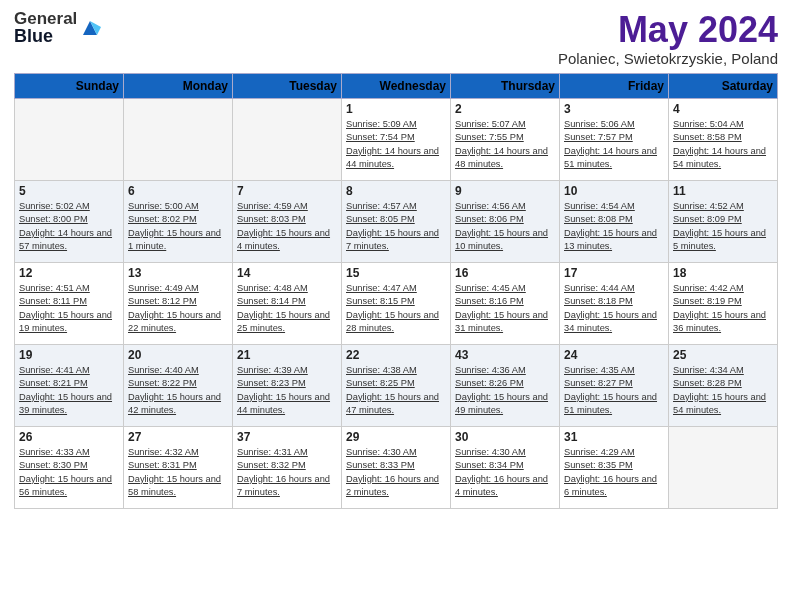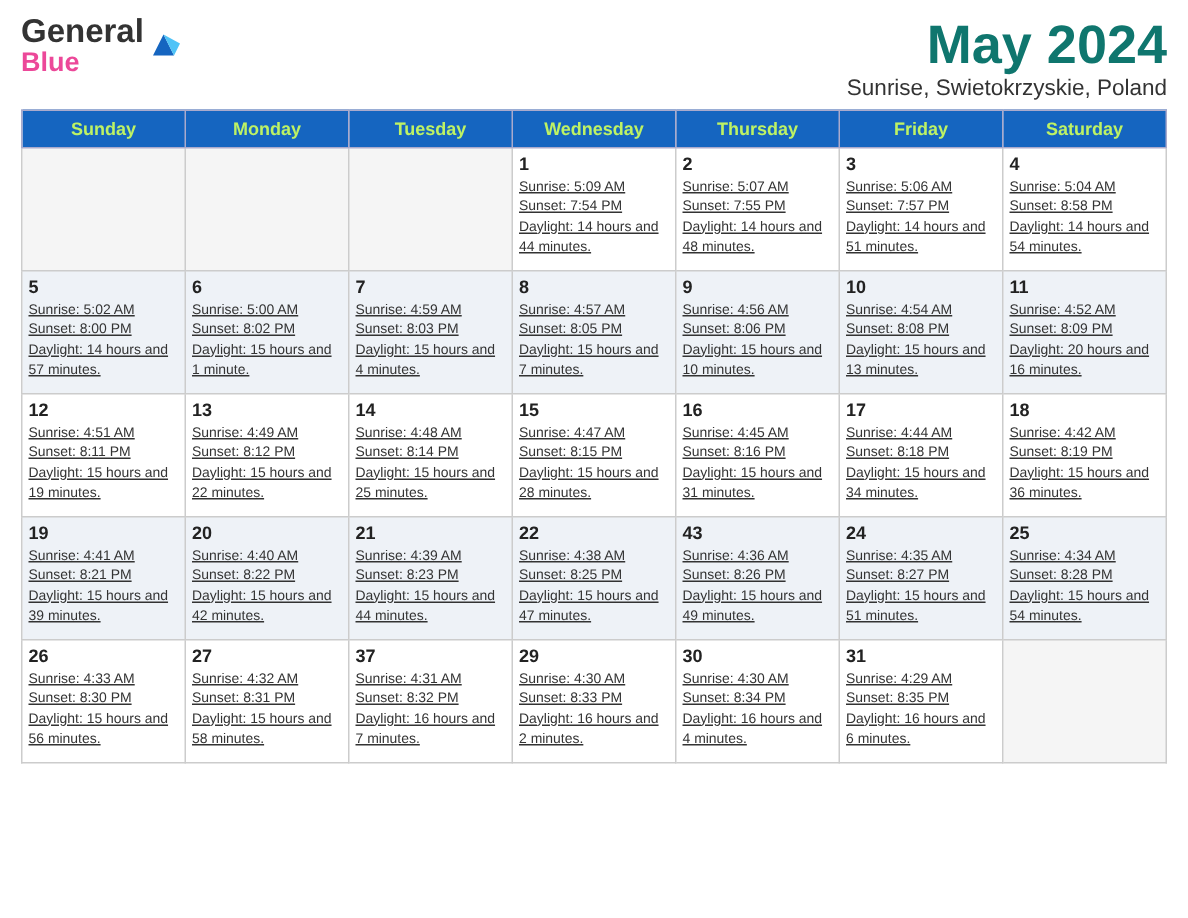--- a/index.html
+++ b/index.html
@@ -35,39 +35,39 @@
       height: 22px;
       margin-left: 2px;
       align-self: center;
     }
     .title-block {
       text-align: right;
     }
     .month-title {
       font-size: 36px;
       font-weight: bold;
-      color: #0f766e;
+      color: #4c1d95;
       line-height: 1.1;
     }
     .location {
       font-size: 15px;
       color: #333;
     }
     .calendar {
       width: 100%;
       border-collapse: collapse;
       table-layout: fixed;
     }
     .calendar th {
       background-color: #1565c0;
-      color: #bef264;
+      color: #000000;
       font-size: 12px;
       font-weight: bold;
       padding: 5px 4px;
-      text-align: center;
+      text-align: right;
       border: 1px solid #aac;
     }
     .calendar td {
       border: 1px solid #ccc;
       vertical-align: top;
       padding: 3px 4px;
       font-size: 9.5px;
       color: #333;
       background: #fff;
       height: 82px;
@@ -92,31 +92,31 @@
       background: #eef2f7;
     }
   </style>
 </head>
 <body>
 
 <div class="page">
   <div class="header">
     <div class="logo">
       <div class="logo-text">
-        <span style="font-size:22px;font-weight:bold;color:#333;">General</span>
-        <span style="font-size:18px;font-weight:bold;color:#ec4899;">Blue</span>
+        <span style="font-size:17px;font-weight:bold;color:#333;">General</span>
+        <span style="font-size:18px;font-weight:bold;color:#0f172a;">Blue</span>
       </div>
       <svg class="logo-icon" viewBox="0 0 22 22">
         <polygon points="4,18 11,4 18,18" fill="#1565c0"></polygon>
         <polygon points="11,4 18,18 22,10" fill="#4fc3f7"></polygon>
       </svg>
     </div>
     <div class="title-block">
       <div class="month-title">May 2024</div>
-      <div class="location">Sunrise, Swietokrzyskie, Poland</div>
+      <div class="location">Polaniec, Swietokrzyskie, Poland</div>
     </div>
   </div>
 
   <table class="calendar">
     <thead>
       <tr>
         <th>Sunday</th>
         <th>Monday</th>
         <th>Tuesday</th>
         <th>Wednesday</th>
@@ -167,21 +167,21 @@
           <td>
             <span class="day-num">9</span>
             <div class="day-info"><span>Sunrise: 4:56 AM</span><br><span>Sunset: 8:06 PM</span><br><span>Daylight: 15 hours and 10 minutes.</span></div>
           </td>
           <td>
             <span class="day-num">10</span>
             <div class="day-info"><span>Sunrise: 4:54 AM</span><br><span>Sunset: 8:08 PM</span><br><span>Daylight: 15 hours and 13 minutes.</span></div>
           </td>
           <td>
             <span class="day-num">11</span>
-            <div class="day-info"><span>Sunrise: 4:52 AM</span><br><span>Sunset: 8:09 PM</span><br><span>Daylight: 20 hours and 16 minutes.</span></div>
+            <div class="day-info"><span>Sunrise: 4:52 AM</span><br><span>Sunset: 8:09 PM</span><br><span>Daylight: 15 hours and 5 minutes.</span></div>
           </td>
         </tr>
         <tr>
           <td>
             <span class="day-num">12</span>
             <div class="day-info"><span>Sunrise: 4:51 AM</span><br><span>Sunset: 8:11 PM</span><br><span>Daylight: 15 hours and 19 minutes.</span></div>
           </td>
           <td>
             <span class="day-num">13</span>
             <div class="day-info"><span>Sunrise: 4:49 AM</span><br><span>Sunset: 8:12 PM</span><br><span>Daylight: 15 hours and 22 minutes.</span></div>

